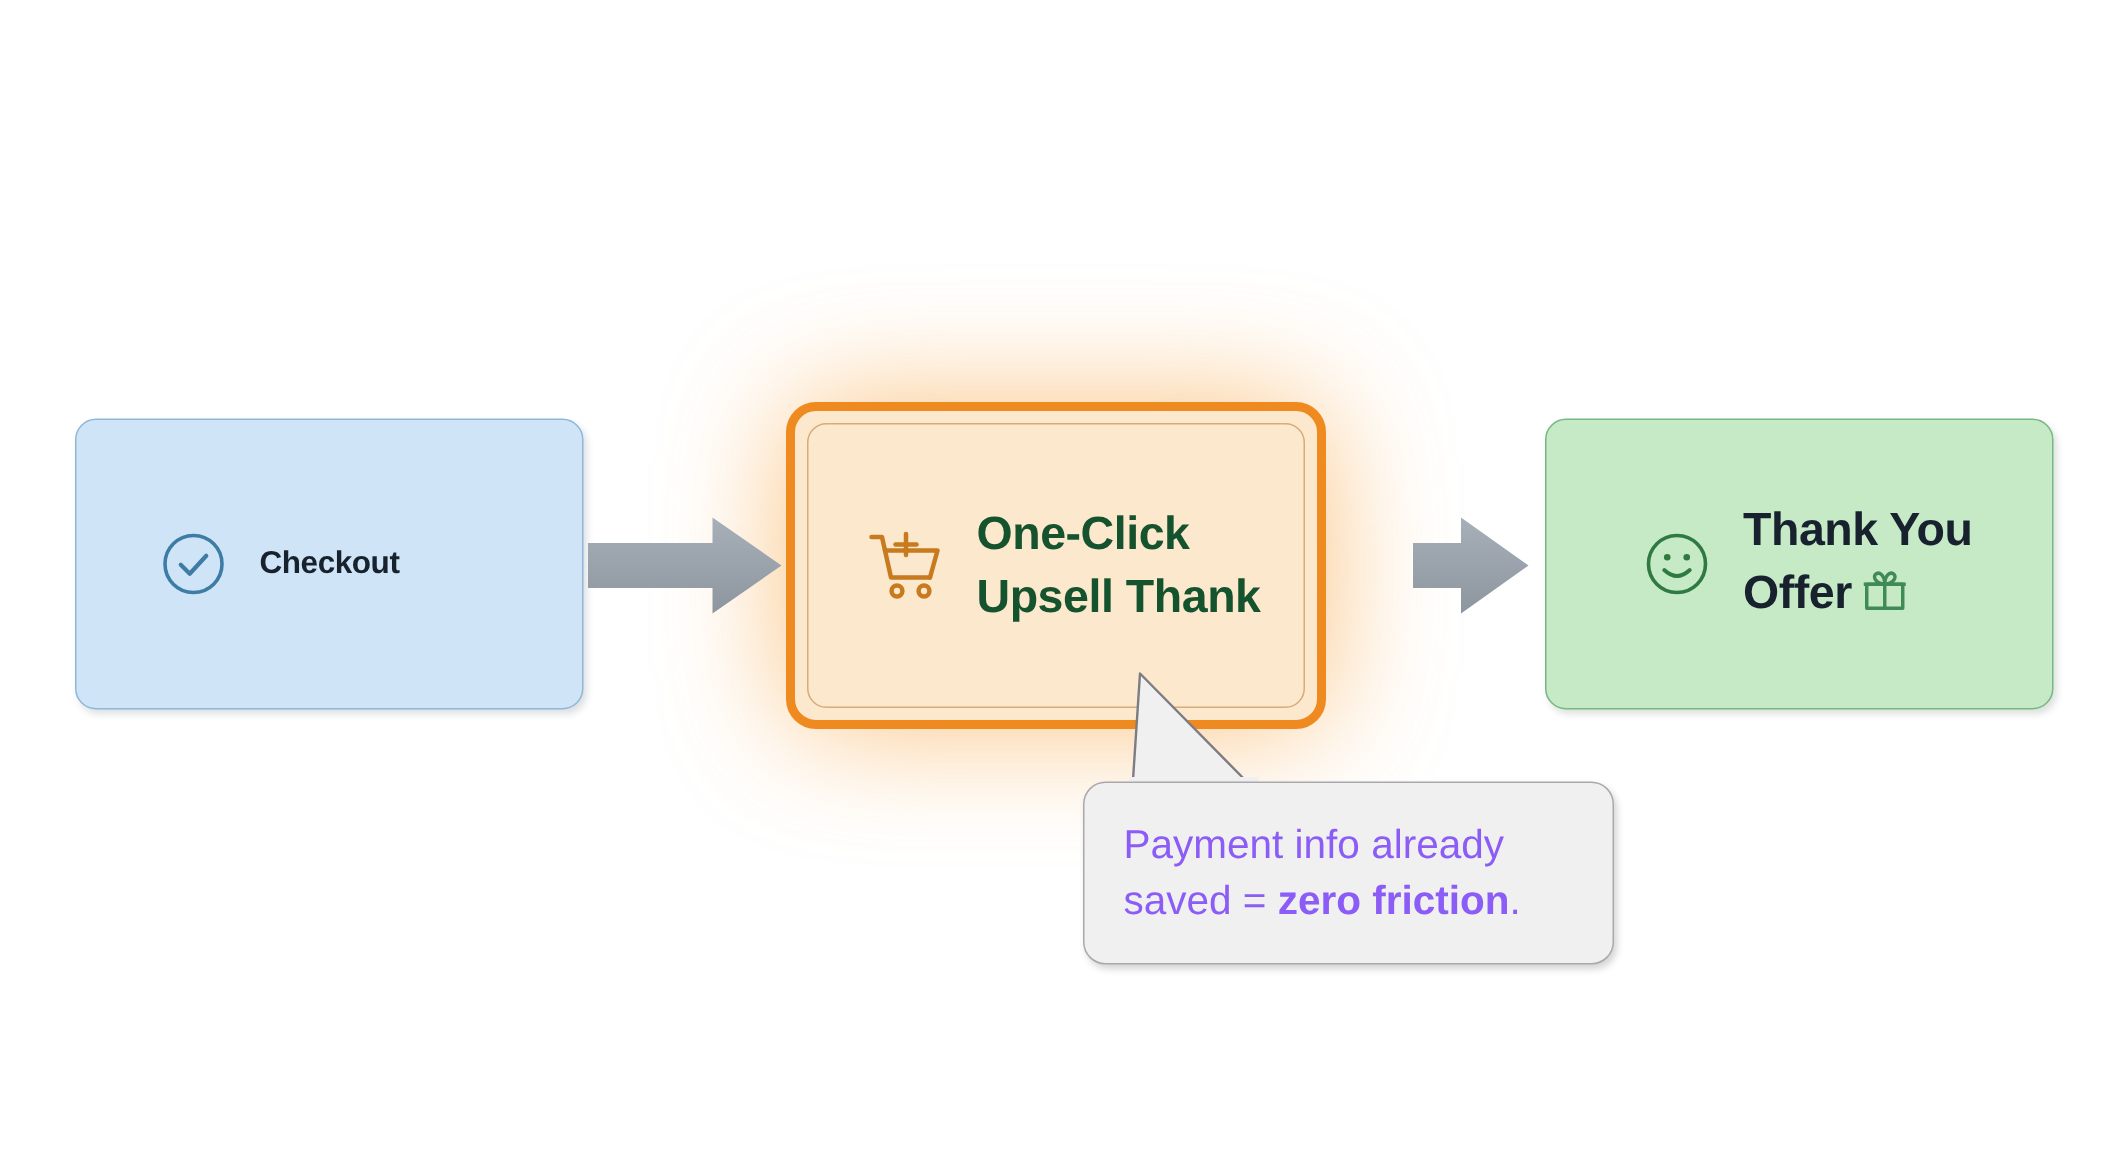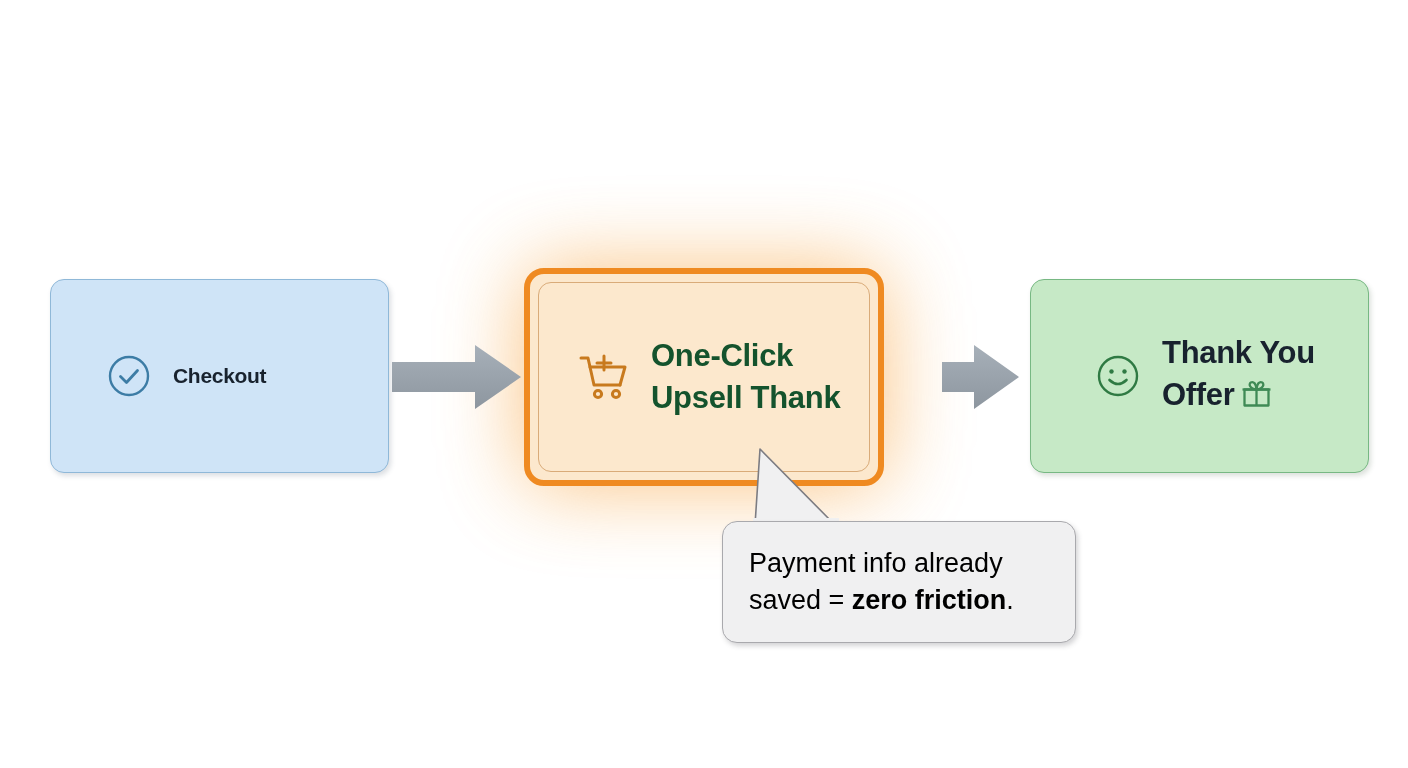--- a/index.html
+++ b/index.html
@@ -145,21 +145,21 @@
     border: 1.5px solid #a9a9ad;
     border-radius: 15px;
     box-shadow: 2px 3px 5px rgba(60,60,70,0.22);
     display: flex;
     align-items: center;
     justify-content: center;
   }
   #callout .callout-text {
     font-size: 27px;
     line-height: 37px;
-    color: #000000;
+    color: #8b5cf6;
     text-align: left;
     padding: 0 26px;
   }
   #callout .callout-text b { font-weight: bold; }
   #callout-tail {
     position: absolute;
     left: 744px;
     top: 446px;
     width: 130px;
     height: 95px;

